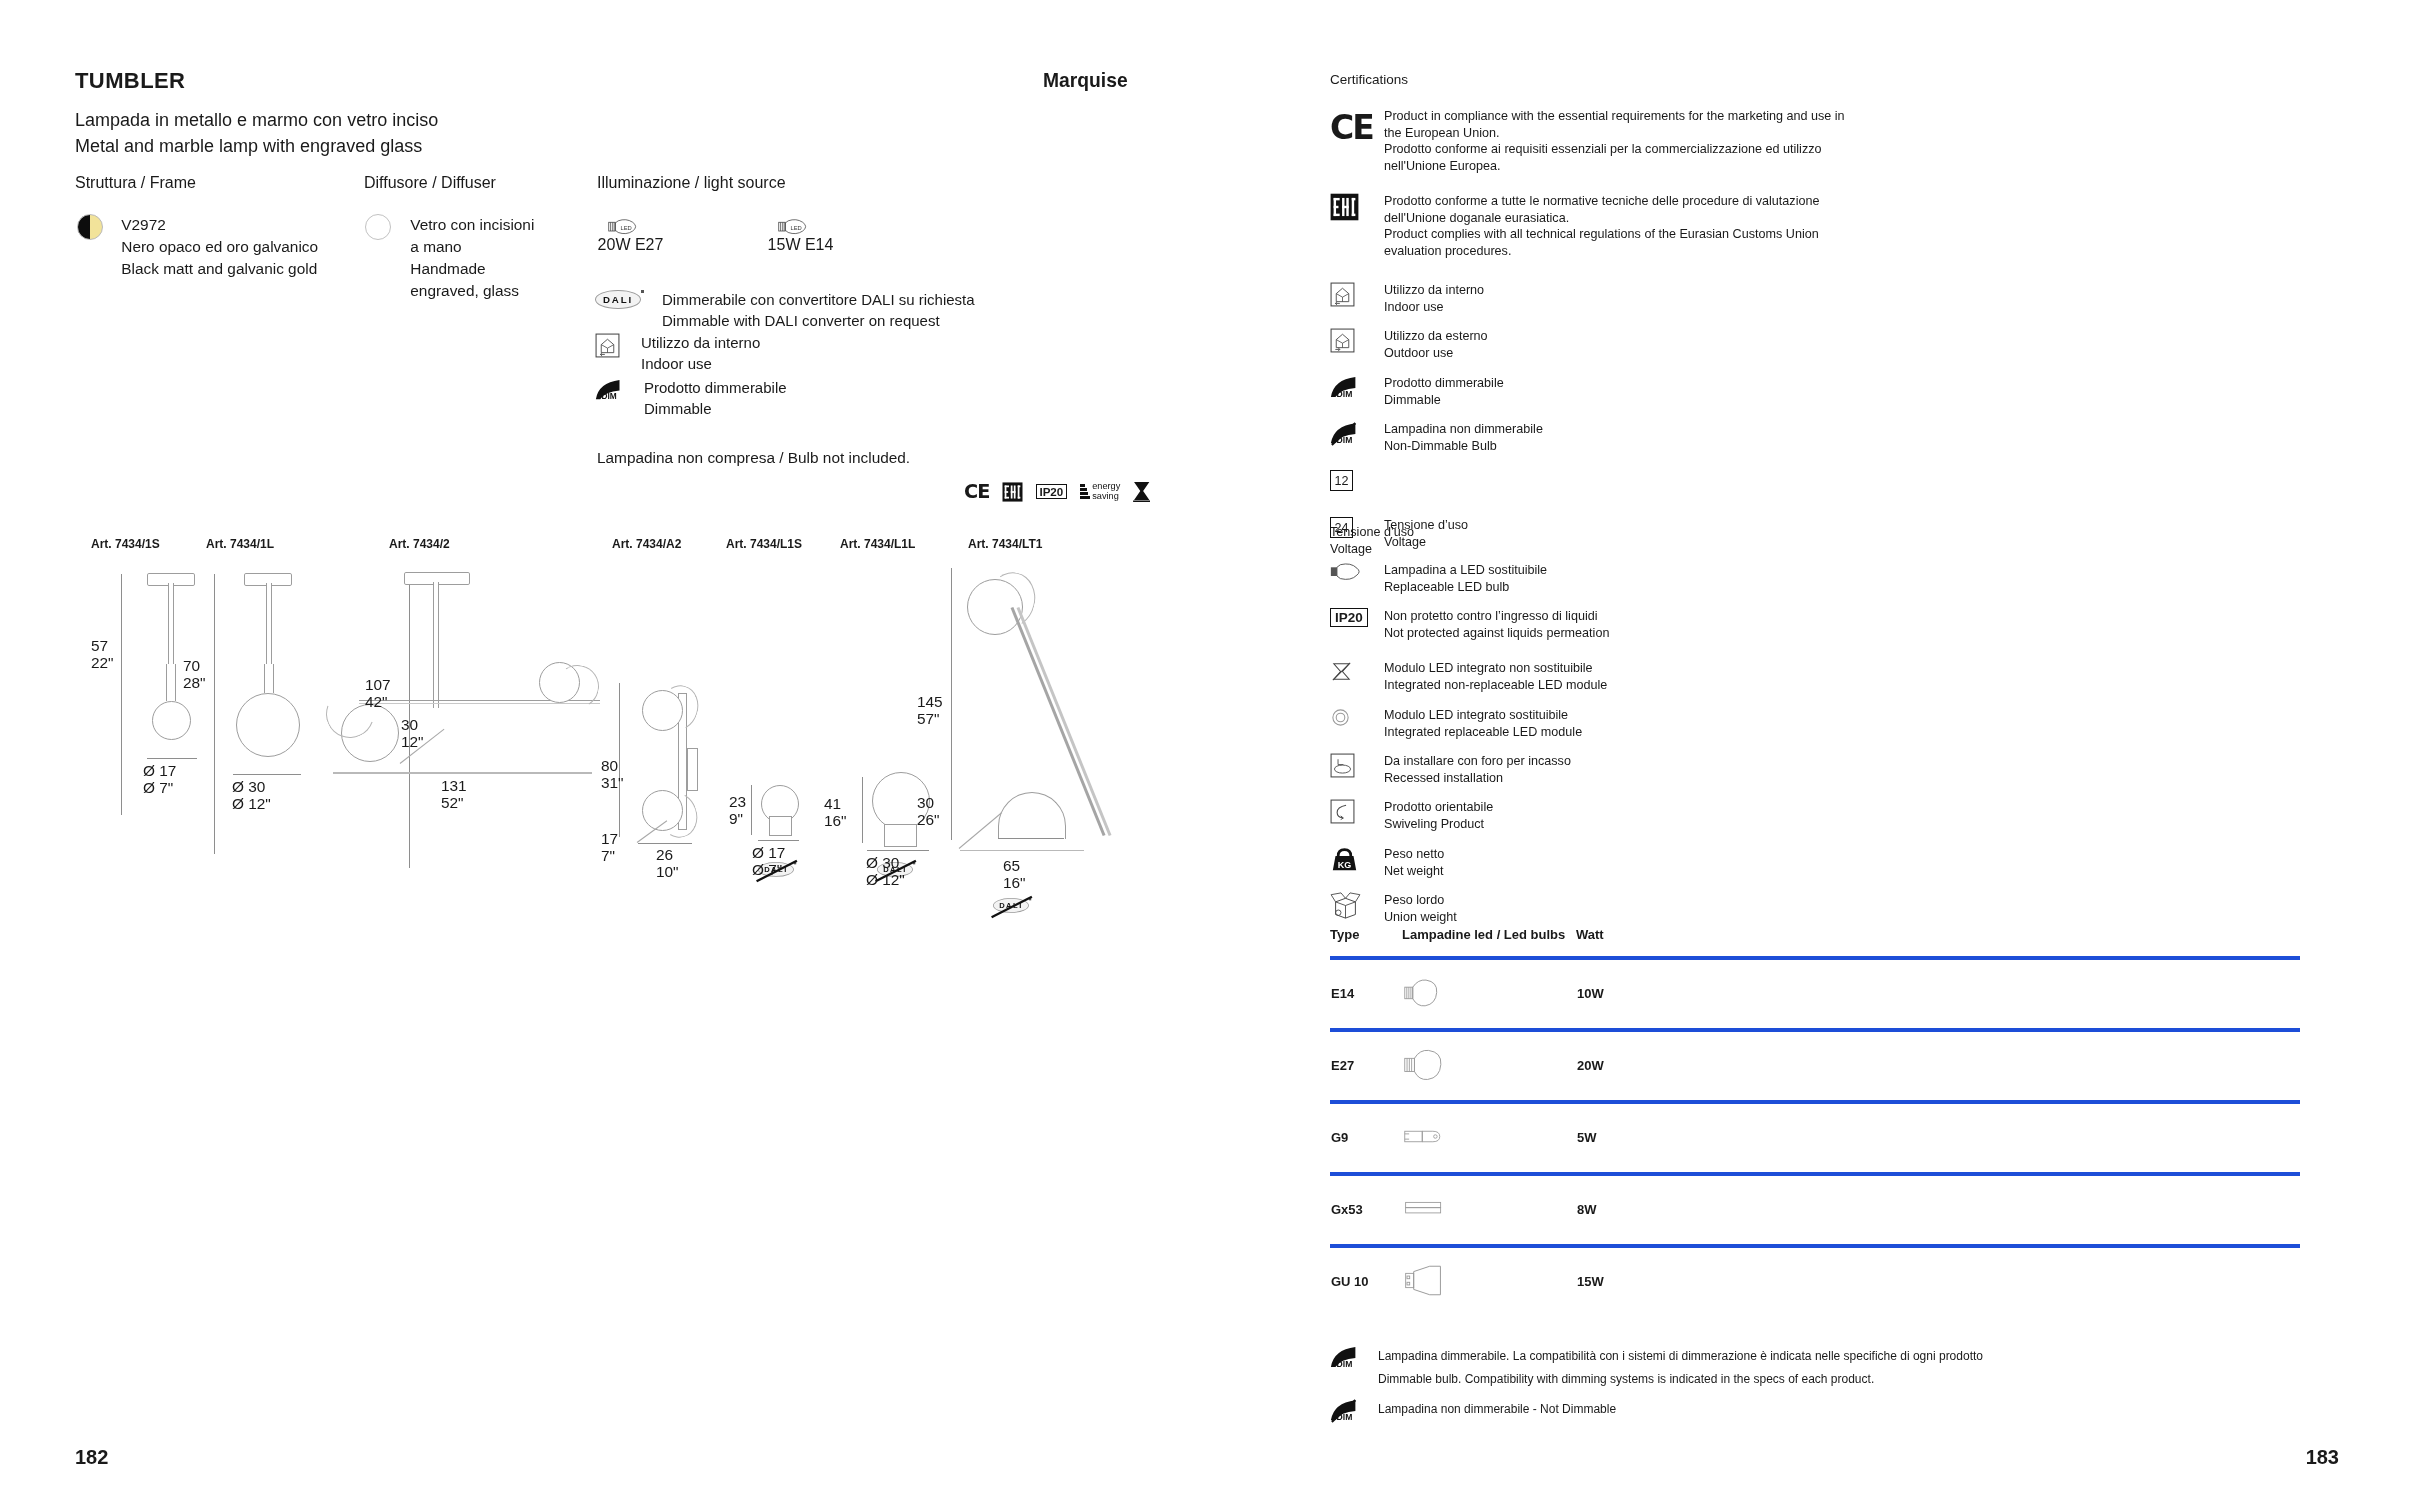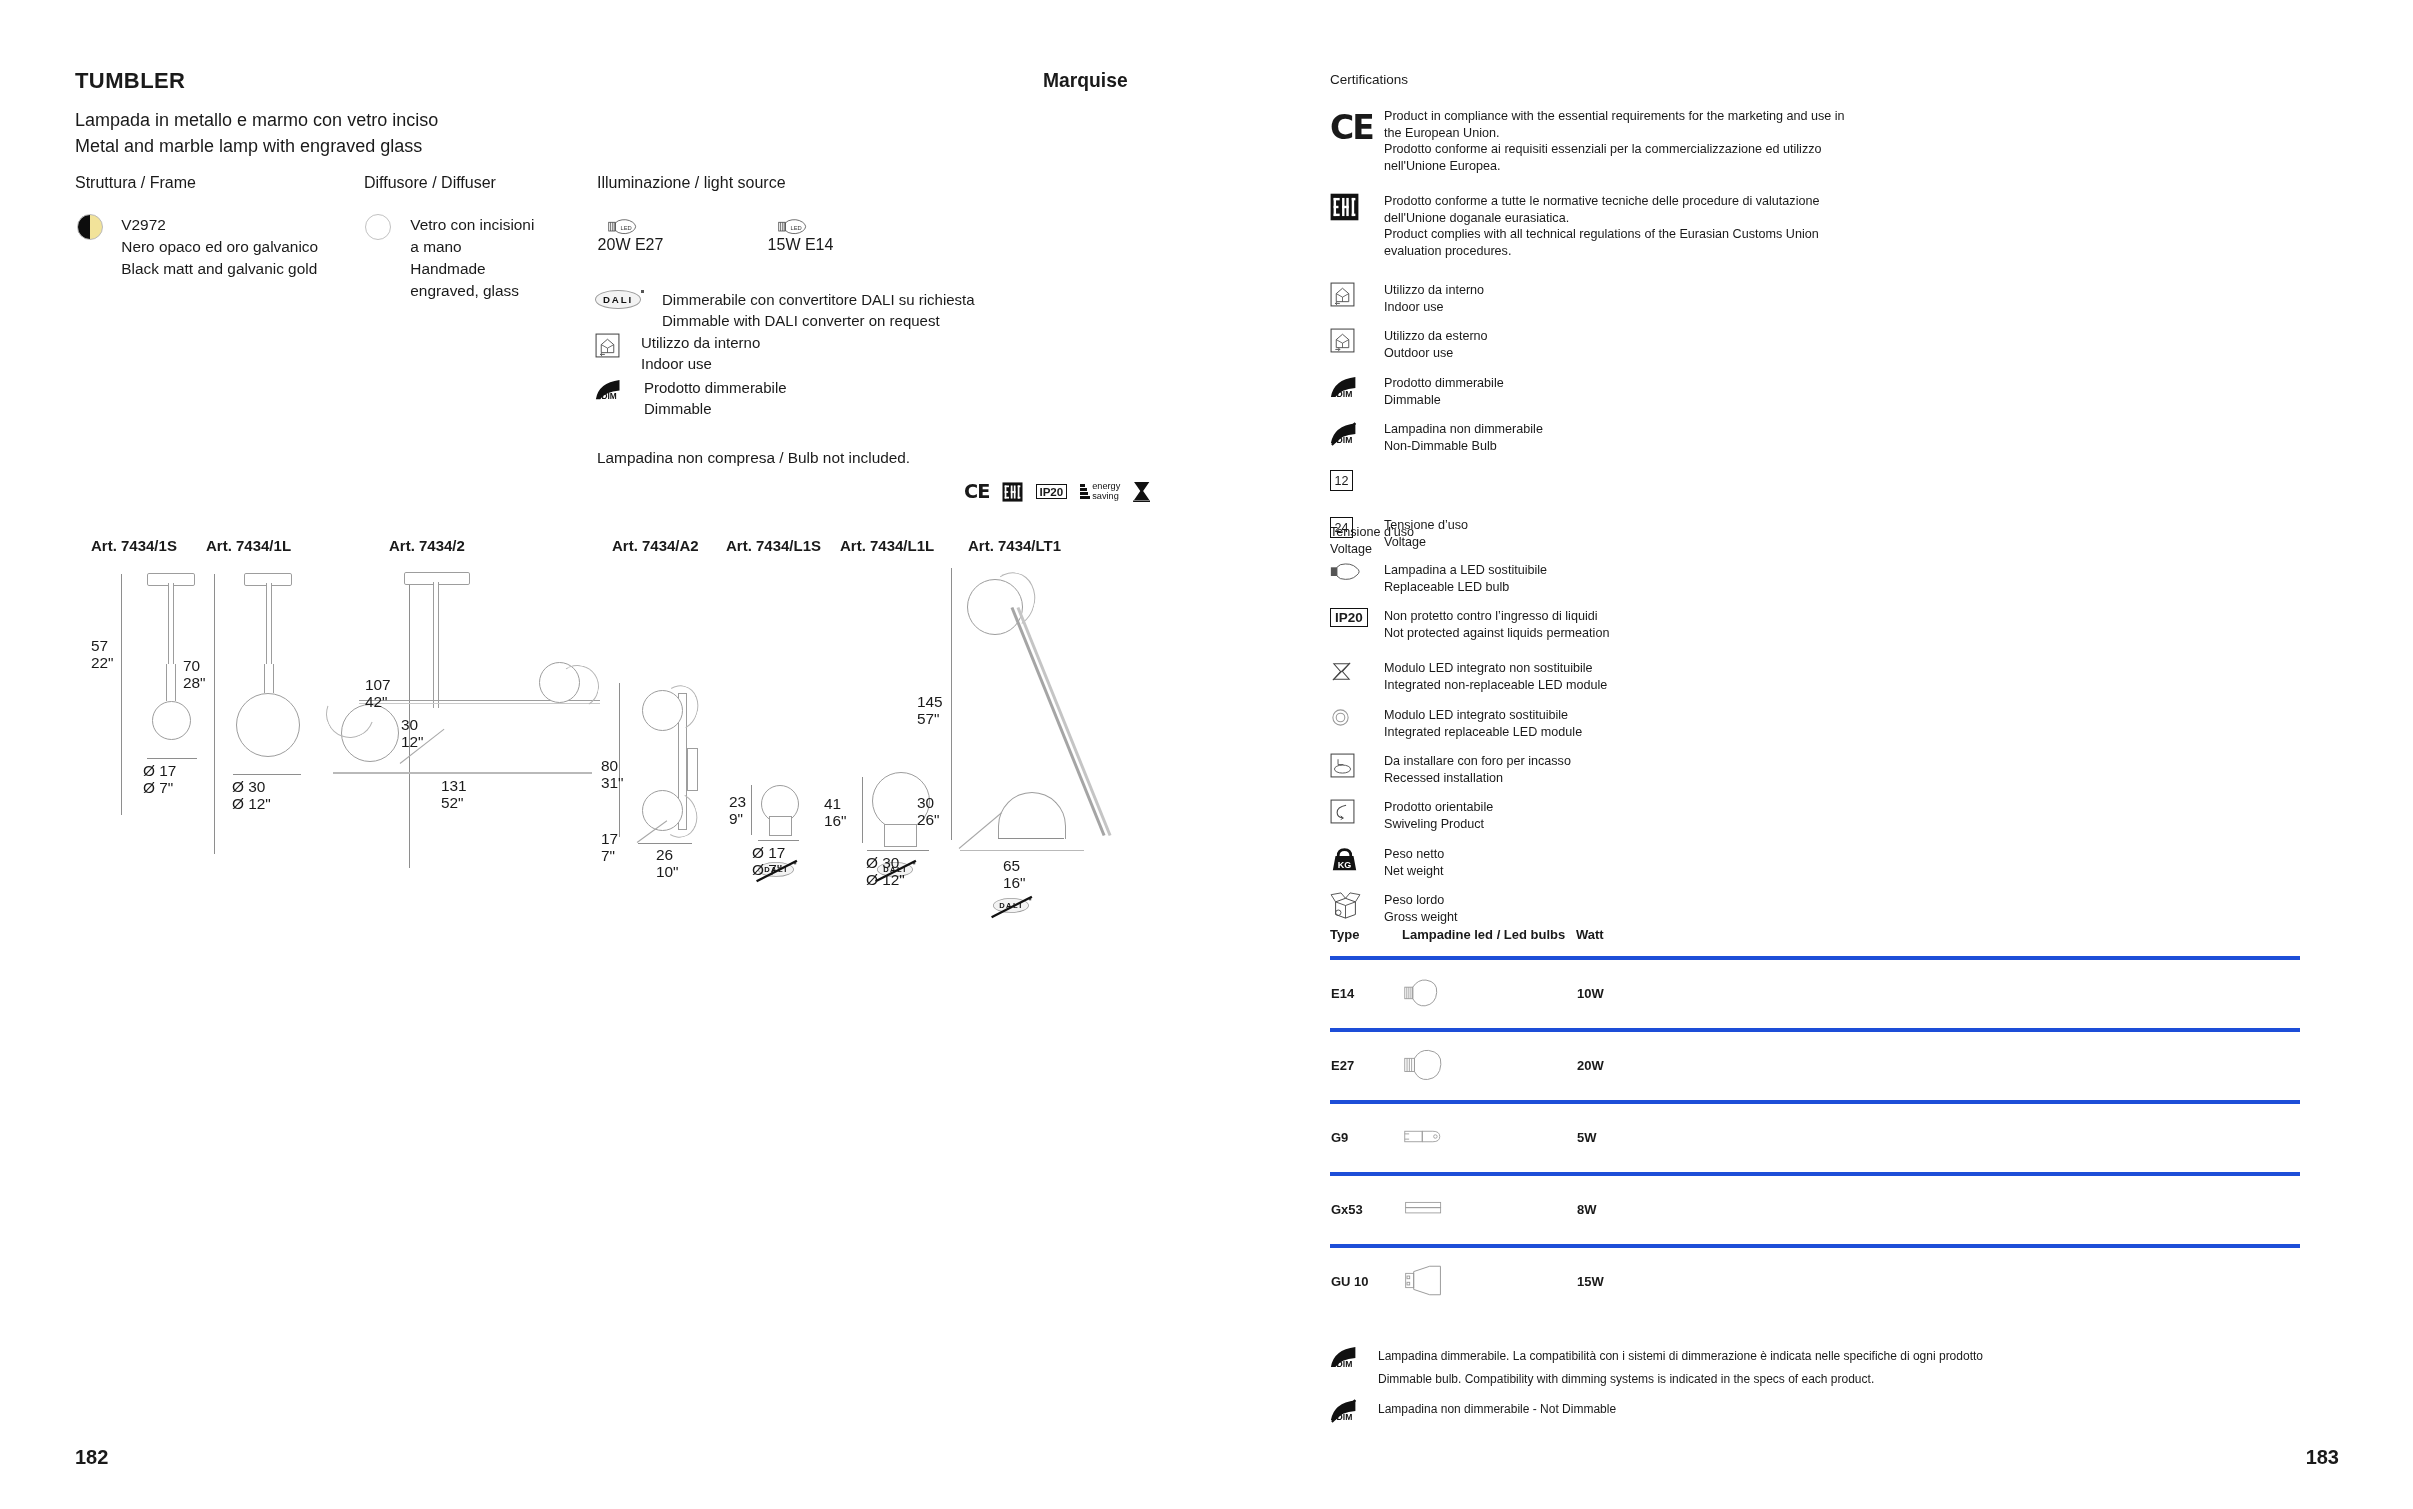--- a/index.html
+++ b/index.html
@@ -109,21 +109,21 @@
   .ip-box {
     border: 1.4px solid #111; font-size: 11.6px; font-weight: bold; padding: 1px 2.9px;
     line-height: 1;
   }
   .energy-mark { display: flex; align-items: center; gap: 1.9px; }
   .energy-bars { display: flex; flex-direction: column; gap: 1.4px; }
   .energy-bars i { display: block; background: #111; height: 2.9px; }
   .energy-txt { font-size: 9.2px; line-height: 1.0; color: #111; }
 
   
-  .art-label { position: absolute; font-size: 15px; font-weight: bold; }
+  .art-label { position: absolute; font-size: 12px; font-weight: bold; }
   .dim-txt {
     position: absolute; font-size: 15.4px; line-height: 1.12;
     font-family: "Liberation Sans", sans-serif; white-space: pre-line;
   }
   .dwg { position: absolute; }
   .vline { position: absolute; width: 1px; background: #8e8e8e; }
   .hline { position: absolute; height: 1px; background: #8e8e8e; }
   .leader { position: absolute; height: 1px; background: #9a9a9a; transform-origin: left center; }
 
   .globe {
@@ -676,21 +676,21 @@
       <div class="ci-icon">
         <svg width="31" height="27" viewBox="0 0 34 30">
           <path d="M6 11 L17 7 L28 11 L28 25 L17 29 L6 25 Z" fill="none" stroke="#4a4a4a" stroke-width="1.1"></path>
           <path d="M6 11 L17 15 L28 11 M17 15 L17 29" fill="none" stroke="#4a4a4a" stroke-width="1"></path>
           <path d="M6 11 L1 3 L12 1 L17 7 M28 11 L33 3 L22 1 L17 7" fill="none" stroke="#4a4a4a" stroke-width="1"></path>
           <circle cx="9" cy="23" r="3" fill="none" stroke="#4a4a4a" stroke-width="1"></circle>
         </svg>
       </div>
       <div class="ci-text">
         <div>Peso lordo</div>
-        <div>Gross weight</div>
+        <div>Union weight</div>
       </div>
     </div>
 
     <div class="table-wrap">
       <table class="bulbs">
         <thead>
           <tr>
             <th class="col-type">Type</th>
             <th class="col-ico">Lampadine led / Led bulbs</th>
             <th>Watt</th>

